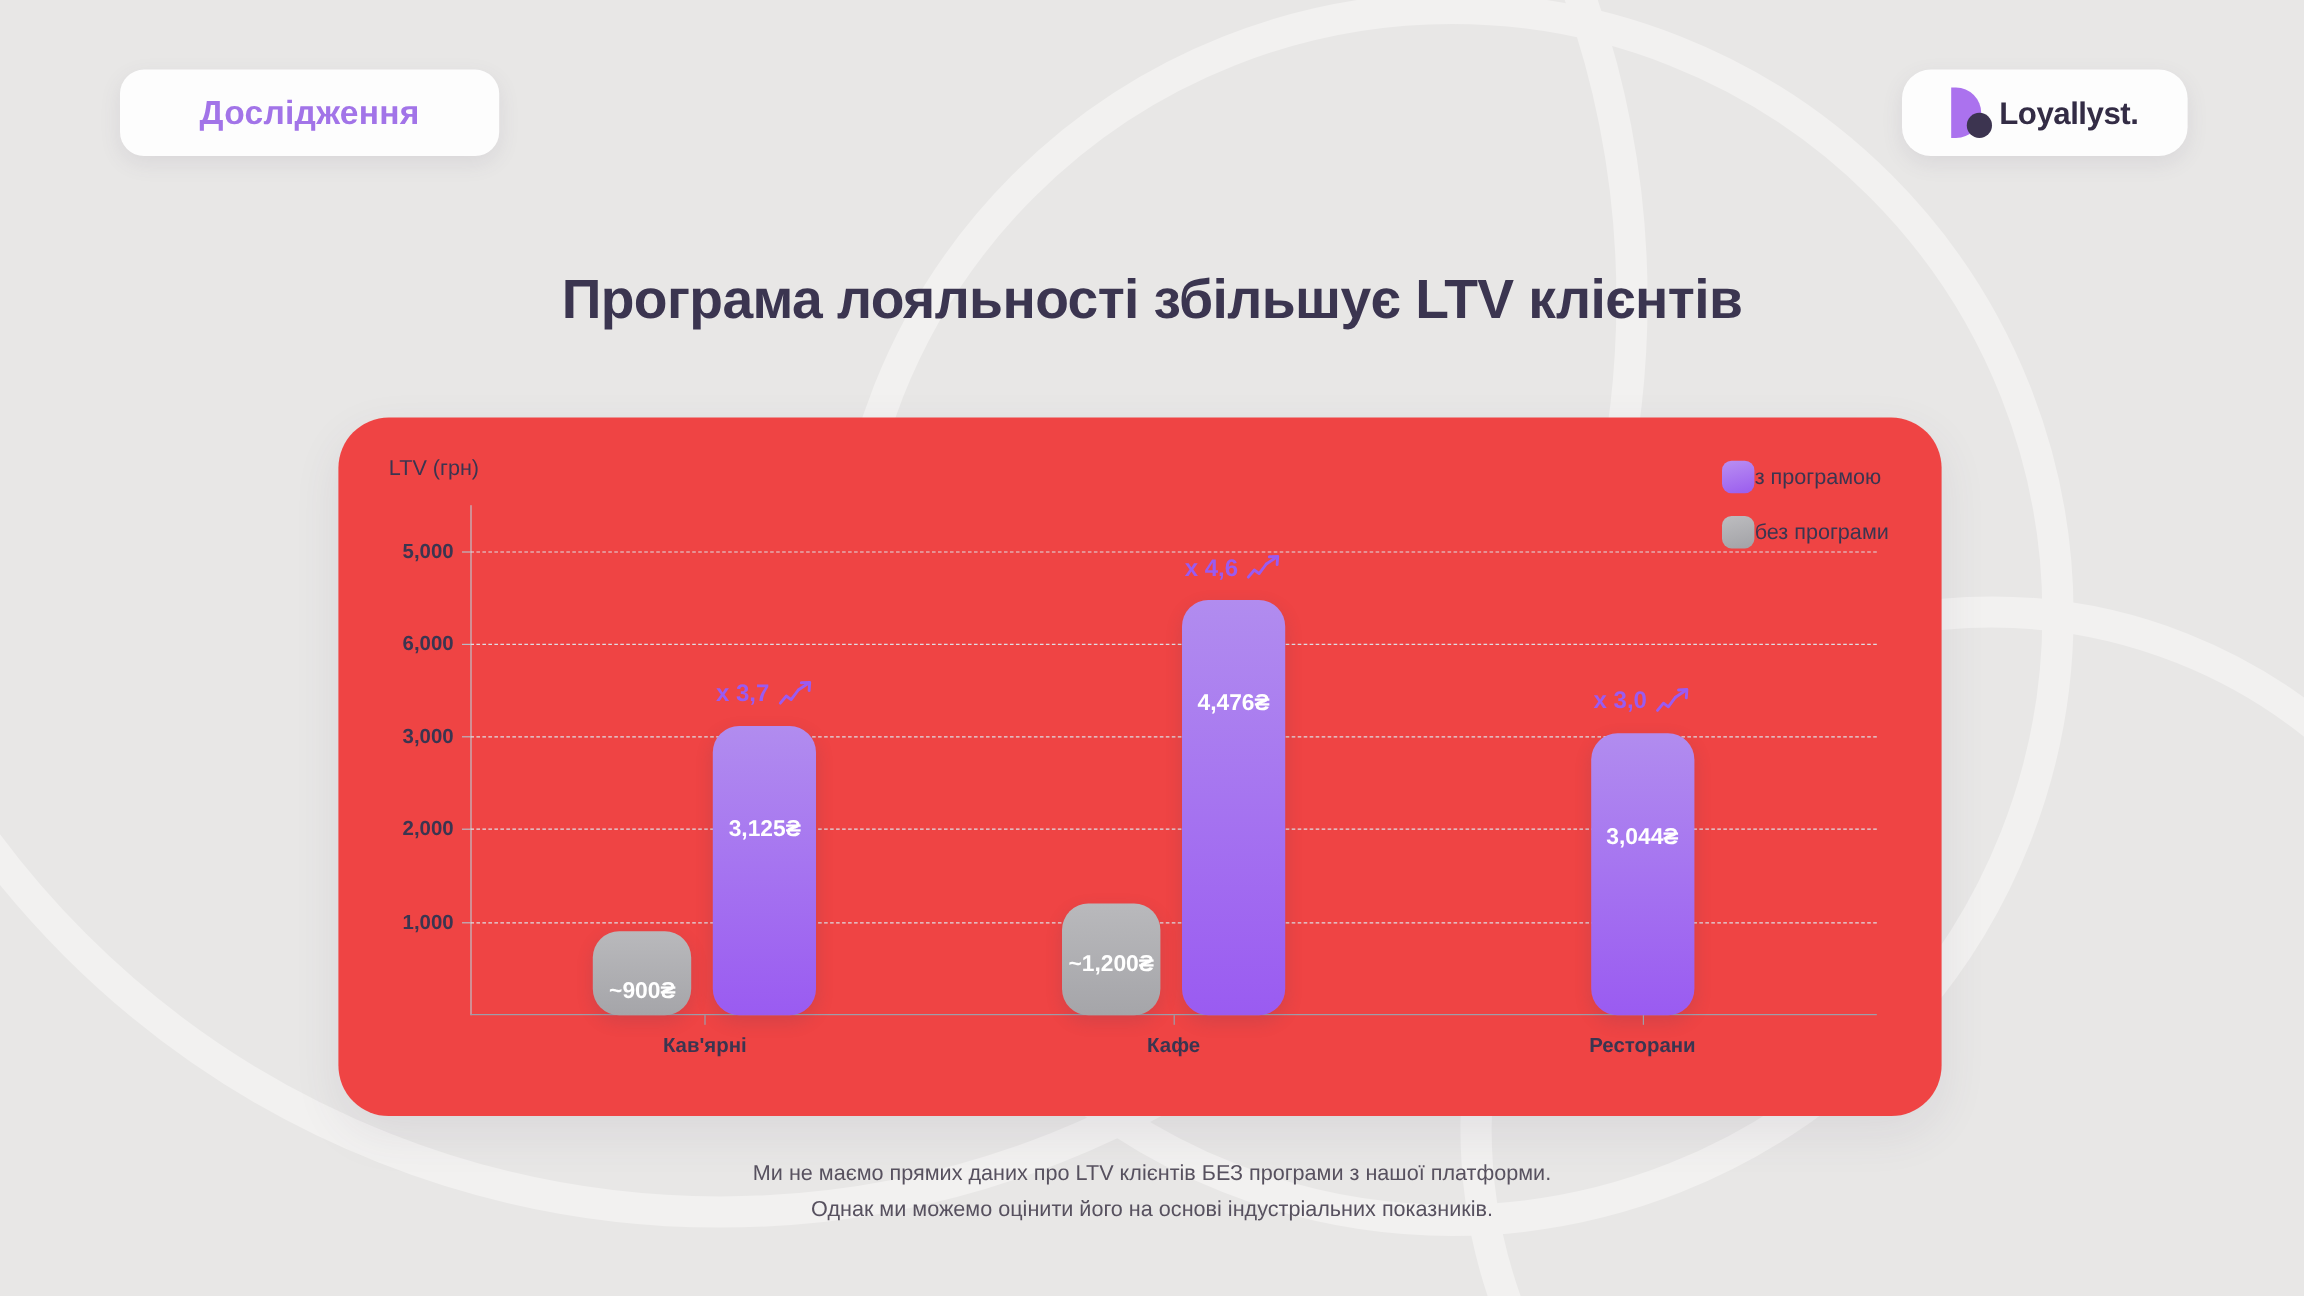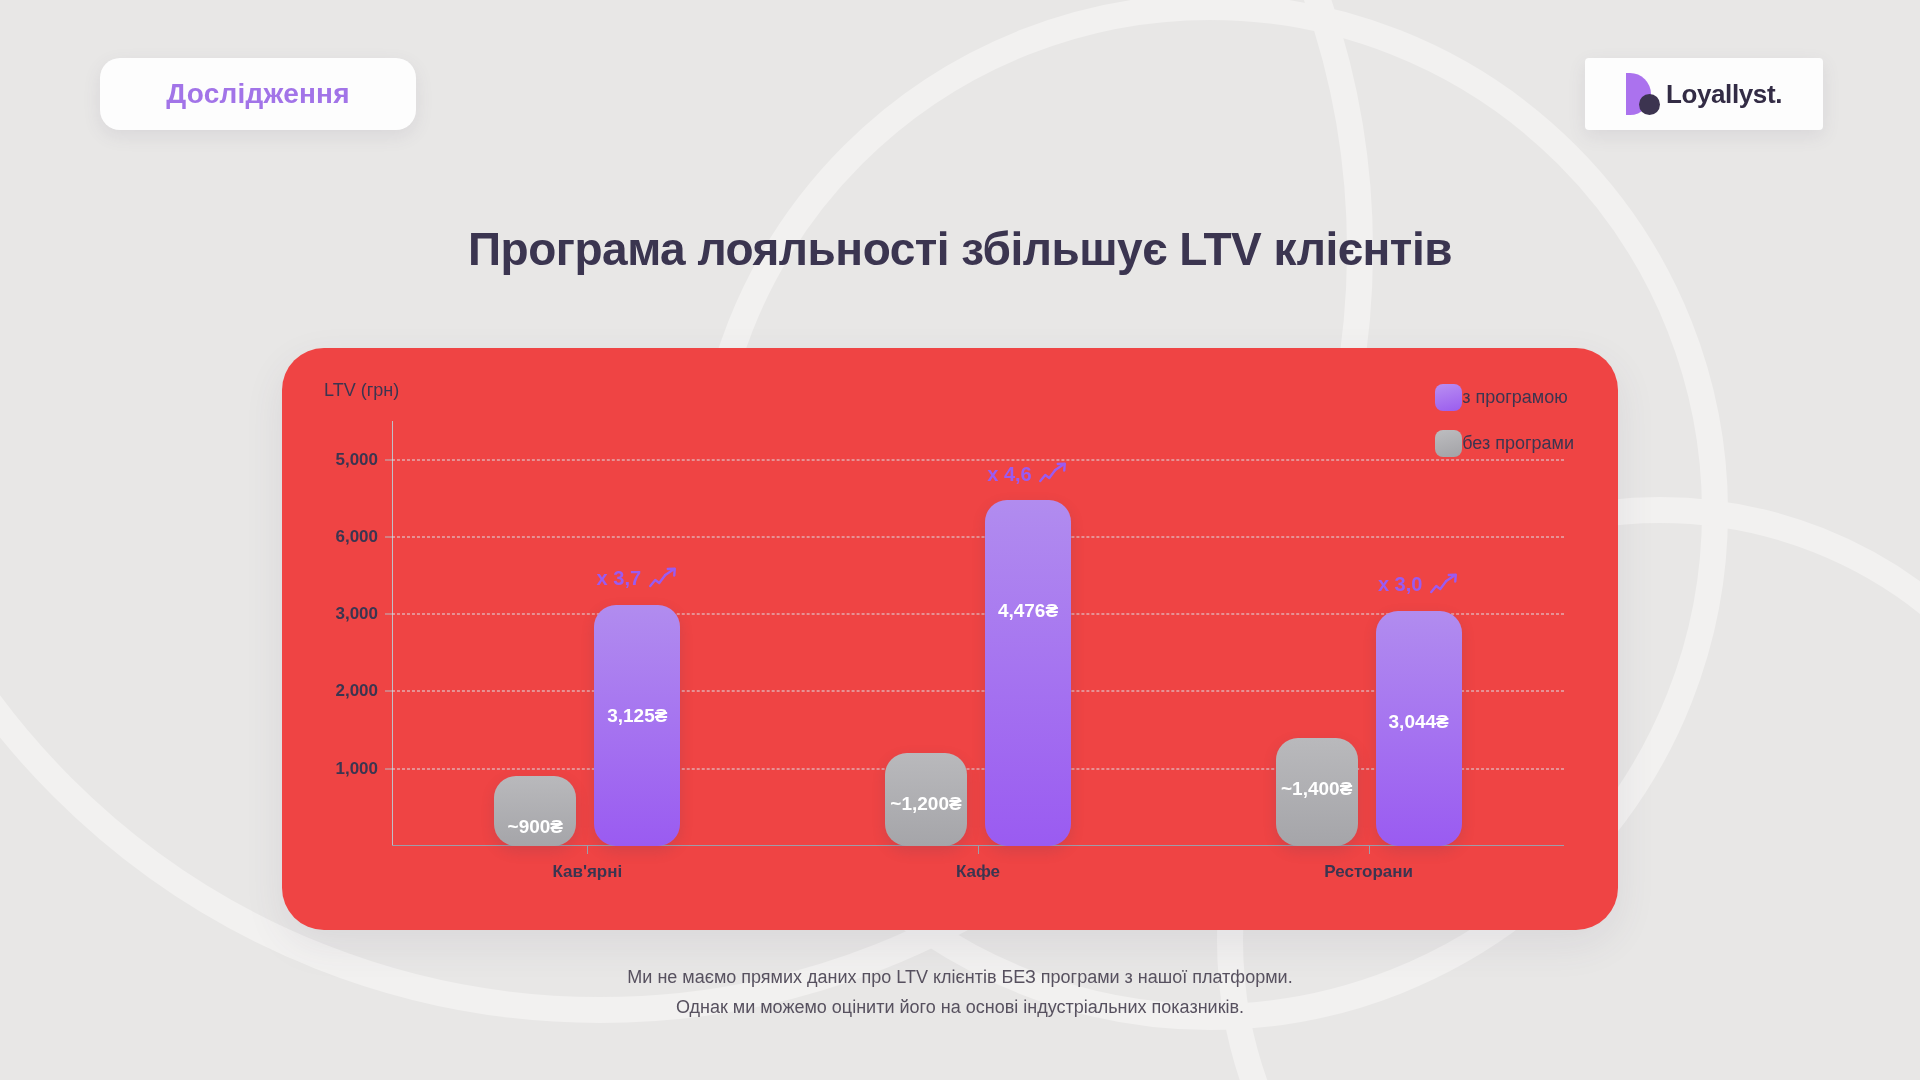--- a/index.html
+++ b/index.html
@@ -49,21 +49,21 @@
   }
 
   
   .logo-pill {
     position: absolute;
     right: 97px;
     top: 58px;
     width: 238px;
     height: 72px;
     background: #fdfdfd;
-    border-radius: 4px;
+    border-radius: 24px;
     display: flex;
     align-items: center;
     justify-content: center;
     gap: 2px;
     box-shadow: 0 6px 18px rgba(90, 80, 110, 0.10);
     z-index: 3;
   }
   .logo-mark {
     width: 30px;
     height: 42px;
@@ -276,21 +276,21 @@
     color: #ffffff;
     font-size: 19px;
     font-weight: bold;
     white-space: nowrap;
     text-align: center;
   }
   .bar.gray .bar-value {
     margin-top: 40px;
   }
   .bar.purple .bar-value {
-    margin-top: 100px;
+    margin-top: 76px;
   }
 
   .multiplier {
     position: absolute;
     bottom: 100%;
     left: 50%;
     transform: translateX(-50%);
     margin-bottom: 14px;
     display: flex;
     align-items: center;
@@ -417,23 +417,20 @@
   <path d="M19.5 2 L26.5 1.6 L26 8.5" stroke="#9a5bf1" stroke-width="2.4" stroke-linecap="round" stroke-linejoin="round" fill="none"></path>
 </svg>
         </span>
       </div>
     </div>
     <div class="x-tick"></div>
     <div class="cat-label">Кафе</div>
   </div>
         <div class="group">
     <div class="bars">
-      <div class="bar gray" style="height:108.18181818181817px">
-        <span class="bar-value">~1,400₴</span>
-      </div>
       <div class="bar purple" style="height:235.2181818181818px">
         <span class="bar-value">3,044₴</span>
         <span class="multiplier">
           <span class="multiplier-text">x 3,0</span>
                 <svg class="trend-icon" width="30" height="24" viewBox="0 0 30 24" fill="none">
   <path d="M2 19 L7 13 L11 16 L17 8" stroke="#9a5bf1" stroke-width="2.4" stroke-linecap="round" stroke-linejoin="round"></path>
   <path d="M17 8 L26 2" stroke="#9a5bf1" stroke-width="2.4" stroke-linecap="round"></path>
   <path d="M19.5 2 L26.5 1.6 L26 8.5" stroke="#9a5bf1" stroke-width="2.4" stroke-linecap="round" stroke-linejoin="round" fill="none"></path>
 </svg>
         </span>

